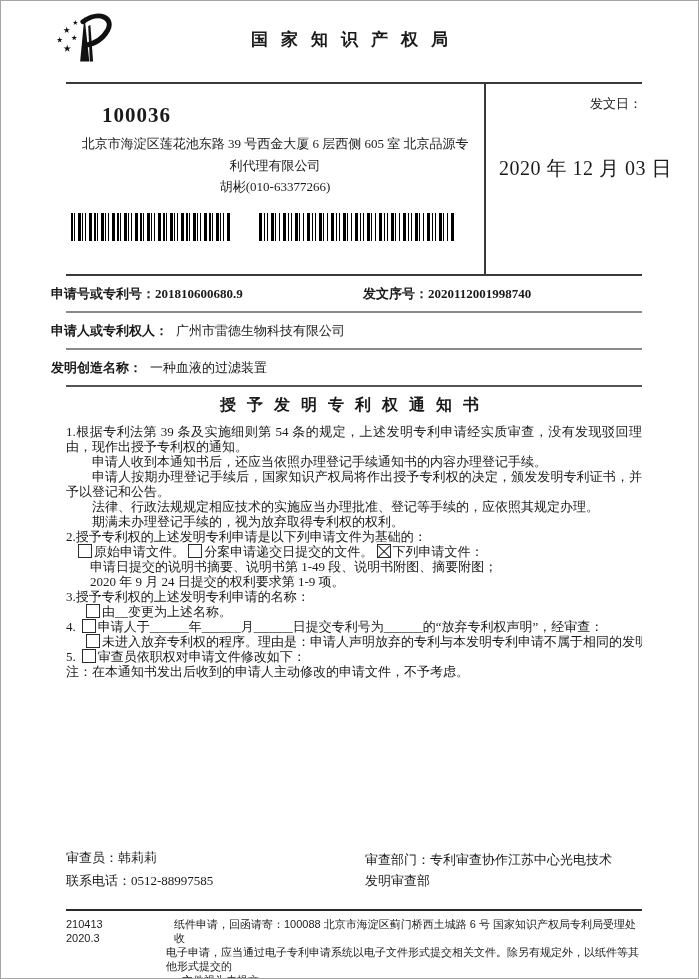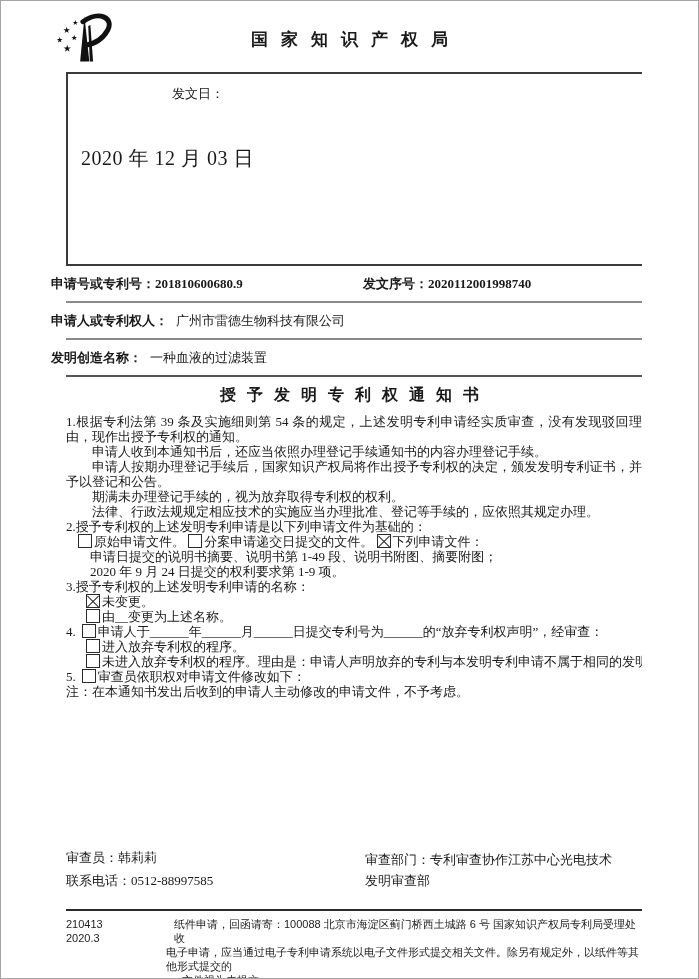--- a/index.html
+++ b/index.html
@@ -7,21 +7,21 @@
     position:relative;
     width:699px;height:979px;
     box-sizing:border-box;
     border:1px solid #a5a5a5;
     background:#fff;
     color:#1a1a1a;
     font-family:"Liberation Serif","DejaVu Serif",serif;
     overflow:hidden;
   }
   
-  .header{position:relative;height:71px;}
+  .header{position:relative;height:81px;}
   .logo{position:absolute;left:50px;top:11px;width:68px;height:56px;}
   .office-name{
     text-align:center;padding-top:27px;
     font-size:17px;font-weight:bold;
     letter-spacing:13px;text-indent:13px;
     white-space:nowrap;
   }
   .rule{margin:0 56px 0 65px;border:0;}
   .rule-dark{border-top:2px solid #3a3a3a;}
   .rule-mid{border-top:2px solid #8a8a8a;}
@@ -125,20 +125,32 @@
         <use href="#star" transform="translate(20,24) scale(2.8)"></use>
         <use href="#star" transform="translate(6.5,26) scale(2.8)"></use>
         <use href="#star" transform="translate(13.5,34) scale(3.6)"></use>
       </svg>
     </div>
     <div class="office-name">国家知识产权局</div>
   </div>
   <div class="rule rule-dark"></div>
 
   <div class="info">
+    <div class="info-left">
+      <div class="doc-code">100036</div>
+      <div class="addr">
+        <div>北京市海淀区莲花池东路 39 号西金大厦 6 层西侧 605 室  北京品源专</div>
+        <div>利代理有限公司</div>
+        <div>胡彬(010-63377266)</div>
+      </div>
+      <div class="barcodes">
+        <div class="barcode bc1"></div>
+        <div class="barcode bc2"></div>
+      </div>
+    </div>
     <div class="info-right">
       <div class="issue-label">发文日：</div>
       <div class="issue-date">2020 年 12 月 03 日</div>
     </div>
   </div>
   <div class="rule rule-dark"></div>
 
   <div class="meta-row">
     <span class="lab">申请号或专利号：</span><span class="val-b">201810600680.9</span>
     <span class="meta-serial"><span class="lab">发文序号：</span><span class="val-b">2020112001998740</span></span>
@@ -154,45 +166,39 @@
     <span class="lab">发明创造名称：</span><span class="gap"></span><span>一种血液的过滤装置</span>
   </div>
   <div class="rule rule-thick"></div>
 
   <div class="notice-title">授予发明专利权通知书</div>
 
   <div class="body">
     <p>1.根据专利法第 39 条及实施细则第 54 条的规定，上述发明专利申请经实质审查，没有发现驳回理由，现作出授予专利权的通知。</p>
     <p class="ind">申请人收到本通知书后，还应当依照办理登记手续通知书的内容办理登记手续。</p>
     <p class="ind">申请人按期办理登记手续后，国家知识产权局将作出授予专利权的决定，颁发发明专利证书，并予以登记和公告。</p>
+    <p class="ind">法律、行政法规规定相应技术的实施应当办理批准、登记等手续的，应依照其规定办理。</p>
     <p class="ind">期满未办理登记手续的，视为放弃取得专利权的权利。</p>
-    <p class="ind">法律、行政法规规定相应技术的实施应当办理批准、登记等手续的，应依照其规定办理。</p>
 
     <p>2.授予专利权的上述发明专利申请是以下列申请文件为基础的：</p>
     <p class="cbrow1 nowrap">
       <span class="cb"></span><span>原始申请文件。</span>
       <span class="cb"></span><span>分案申请递交日提交的文件。</span>
       <span class="cb checked"></span><span>下列申请文件：</span>
     </p>
     <p class="sub">申请日提交的说明书摘要、说明书第 1-49 段、说明书附图、摘要附图；</p>
     <p class="sub">2020 年 9 月 24 日提交的权利要求第 1-9 项。</p>
 
     <p>3.授予专利权的上述发明专利申请的名称：</p>
     <p class="cbrow2">
-      <span class="cb checked"></span><span>未变更。</span>
-    </p>
-    <p class="cbrow2">
       <span class="cb"></span><span>由__变更为上述名称。</span>
     </p>
 
     <p class="nowrap">
       <span>4.</span><span class="cb cb-after-num"></span><span>申请人于______年______月______日提交专利号为______的“放弃专利权声明”，经审查：</span>
-    </p>
-    <p class="cbrow2">
-      <span class="cb"></span><span>进入放弃专利权的程序。</span>
     </p>
     <p class="cbrow2 nowrap">
       <span class="cb"></span><span>未进入放弃专利权的程序。理由是：申请人声明放弃的专利与本发明专利申请不属于相同的发明创造。</span>
     </p>
 
     <p>
       <span>5.</span><span class="cb cb-after-num"></span><span>审查员依职权对申请文件修改如下：</span>
     </p>
 
     <p class="note">注：在本通知书发出后收到的申请人主动修改的申请文件，不予考虑。</p>

